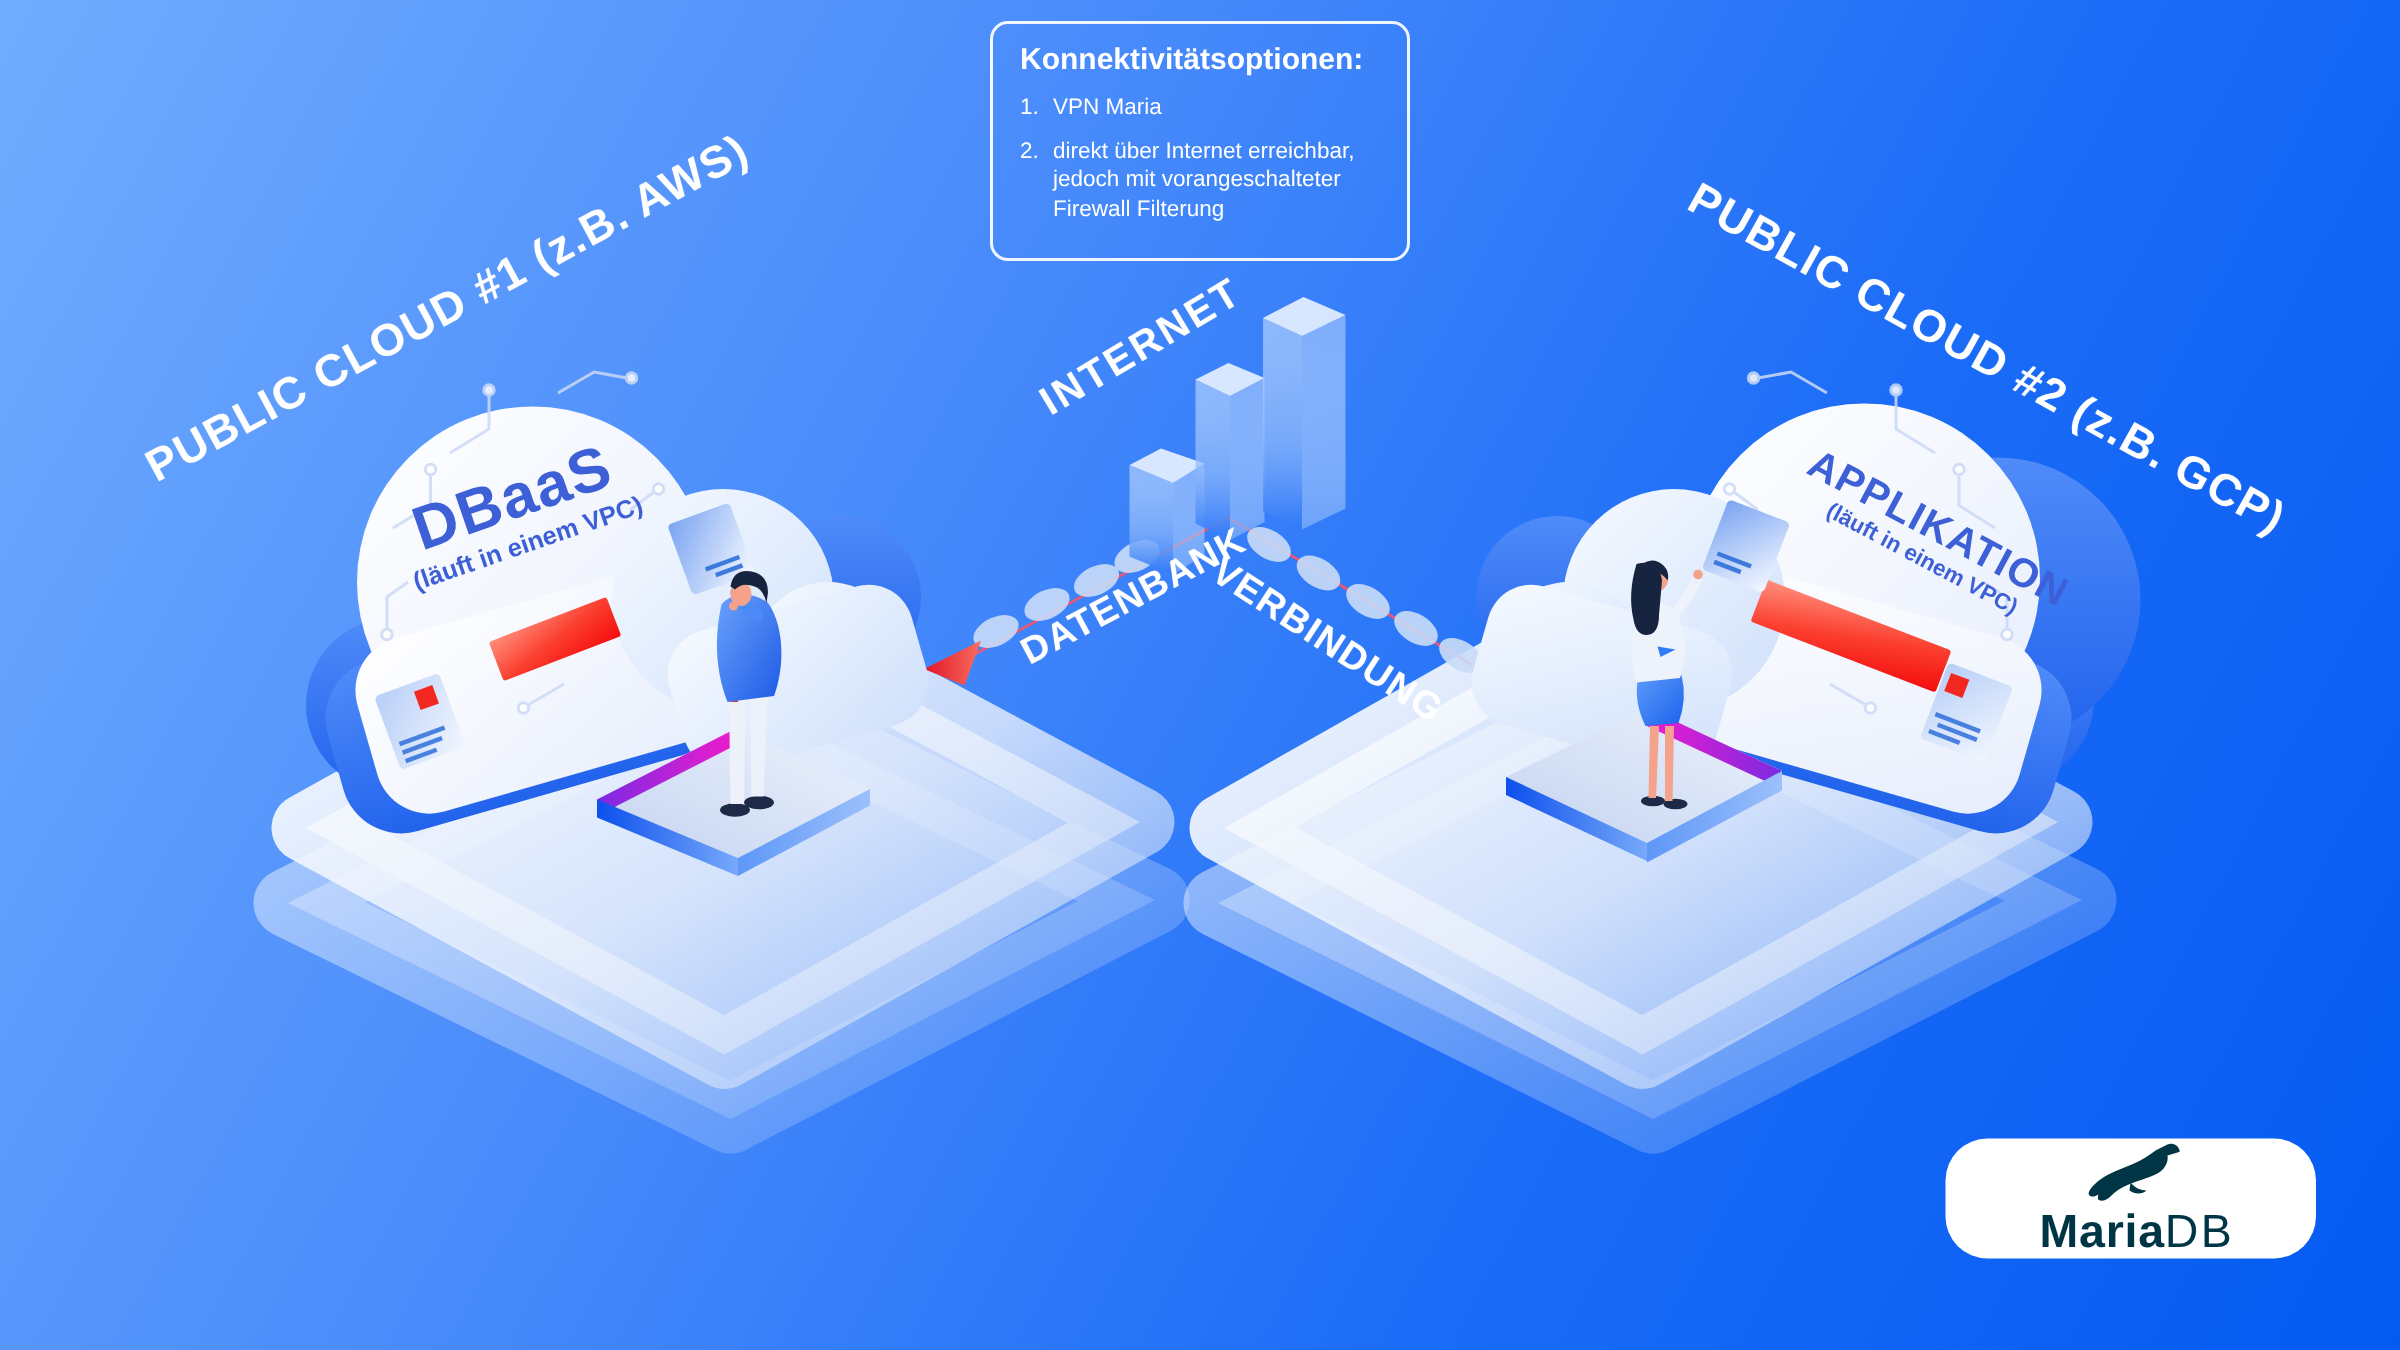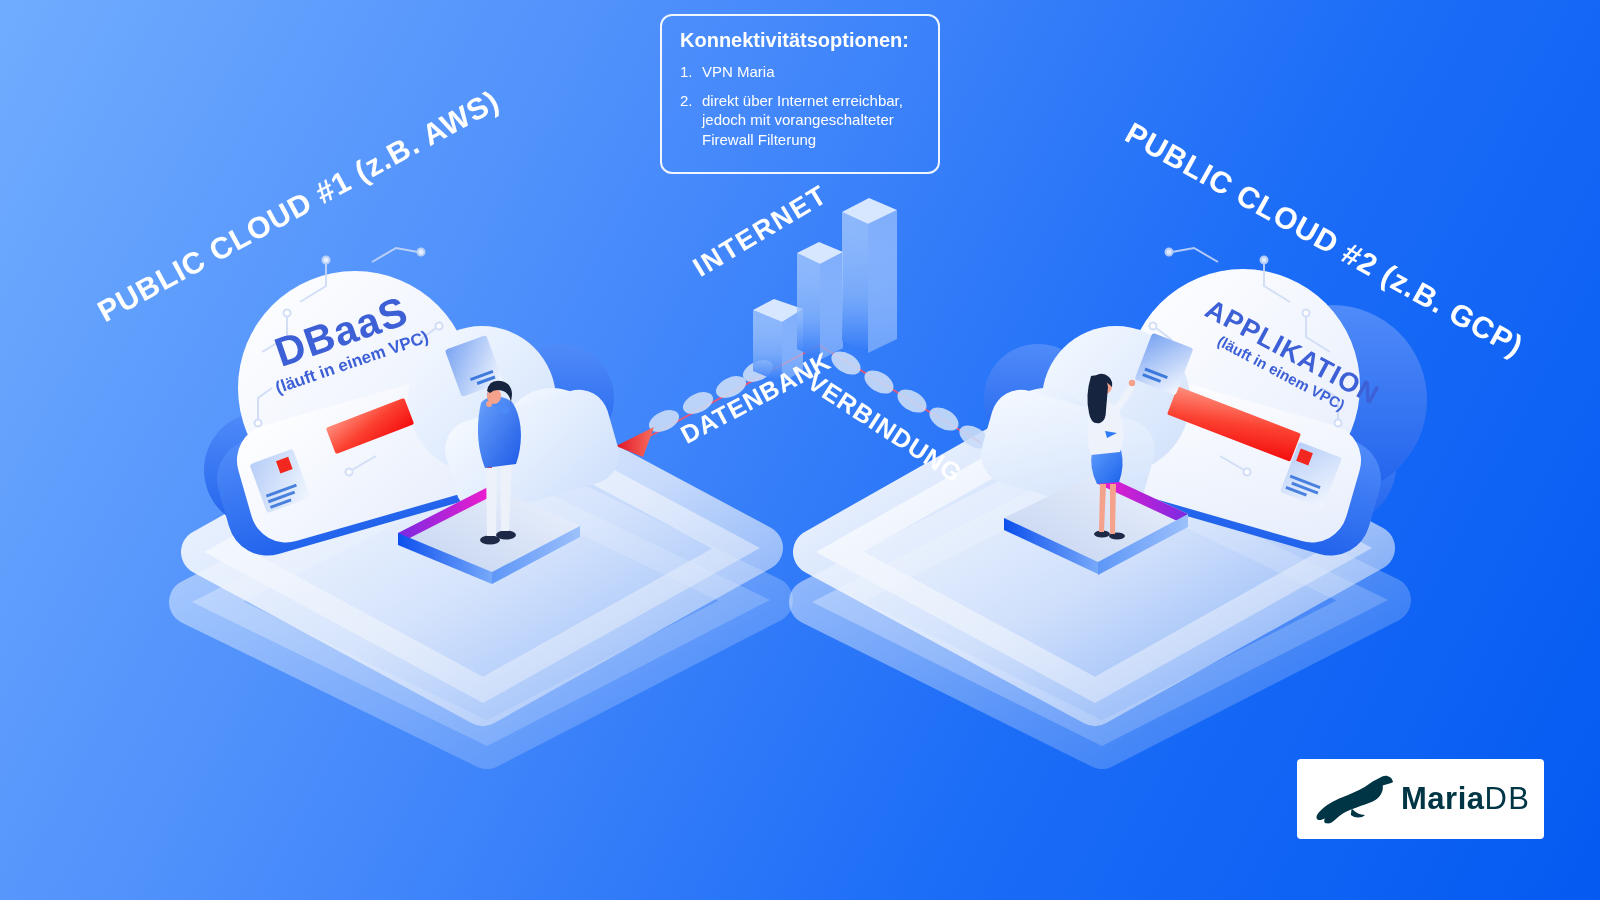--- a/index.html
+++ b/index.html
@@ -30,22 +30,22 @@
     position:absolute;left:660px;top:14px;width:280px;min-height:160px;
     border:2px solid rgba(255,255,255,.92);border-radius:12px;
     padding:13px 18px 4px;box-sizing:border-box;color:#fff;
   }
   .opt-title{font-size:20px;font-weight:bold;margin-bottom:10px;}
   .opt-item{display:flex;font-size:15px;line-height:1.3;margin-top:9px;}
   .opt-item .num{width:22px;flex:none;}
 
   .logo{
     position:absolute;left:1297px;top:759px;width:247px;height:80px;
-    background:#ffffff;border-radius:4px;display:flex;align-items:center;
-    padding:0 12px 0 16px;box-sizing:border-box;
+    background:#ffffff;border-radius:28px;display:flex;align-items:center;
+    padding:0 12px 0 16px;box-sizing:border-box;flex-direction:column;
   }
   .logo-text{font-size:31px;color:#003545;white-space:nowrap;margin-left:4px;}
   .logo-text .bold{font-weight:bold;letter-spacing:.5px;}
   .logo-text .reg{font-weight:400;letter-spacing:1.5px;}
 </style>
 </head>
 <body>
 
 <div class="stage">
 

